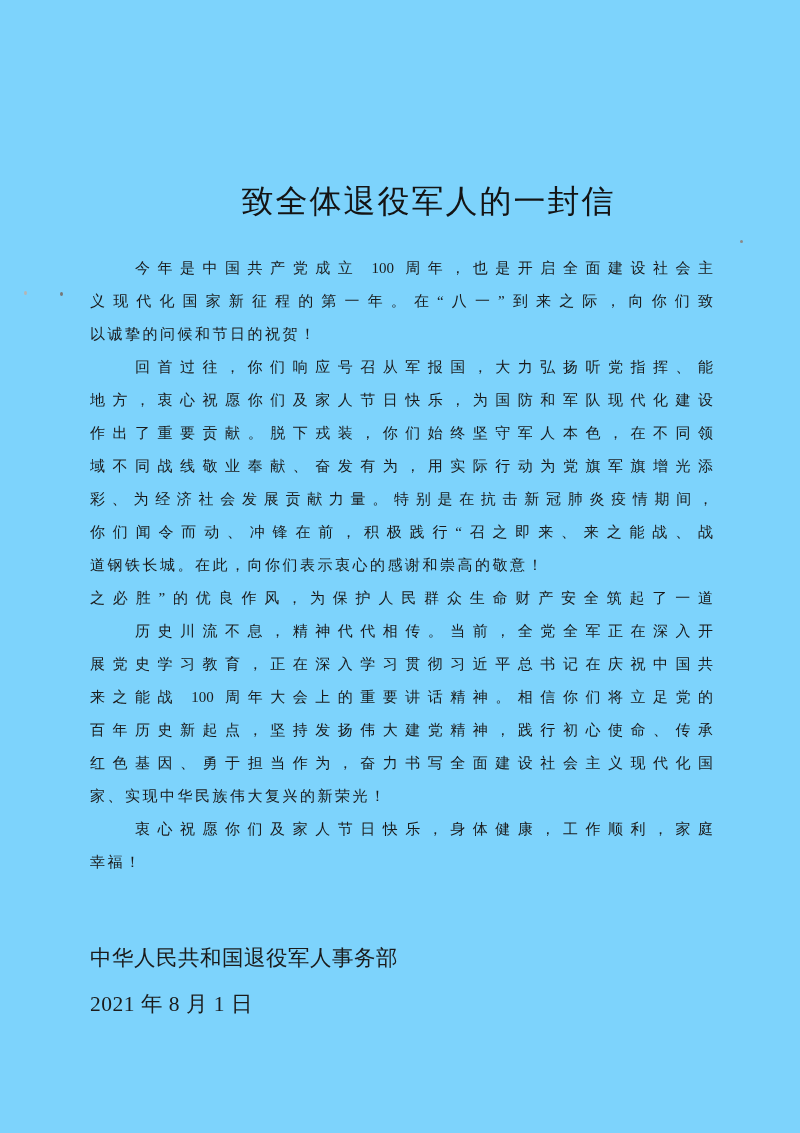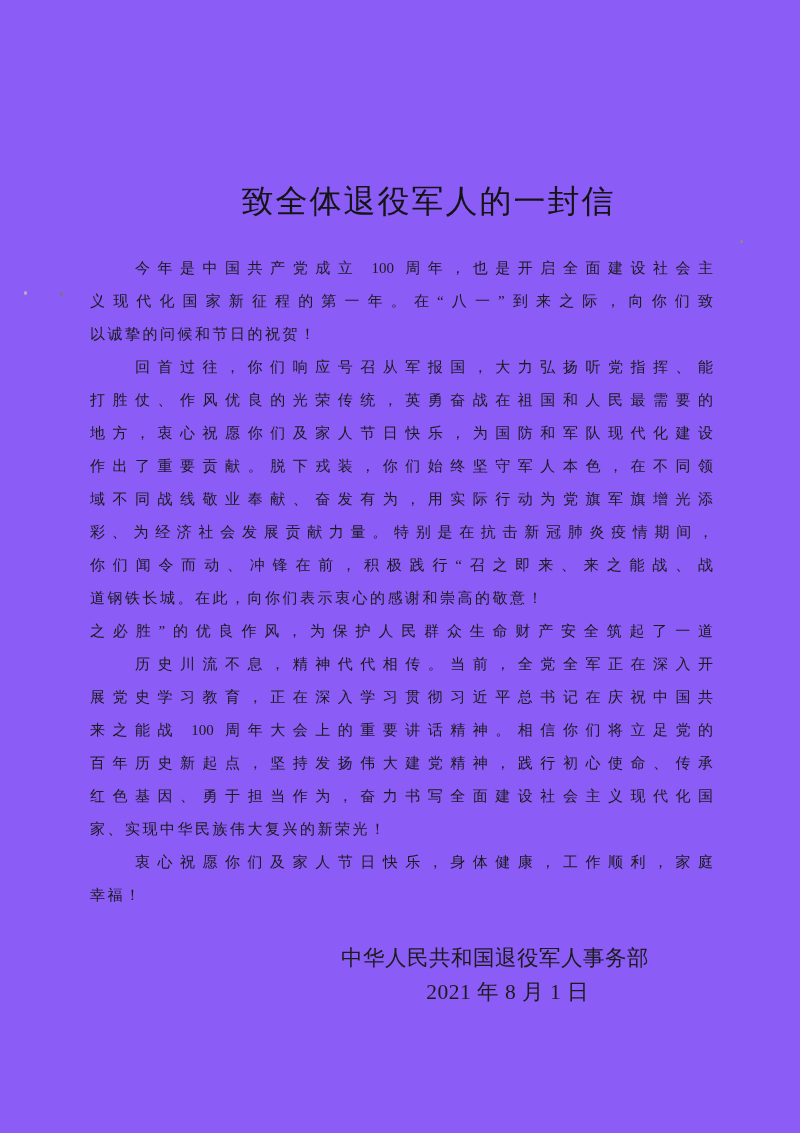--- a/index.html
+++ b/index.html
@@ -4,21 +4,21 @@
 <style>
   html, body {
     margin: 0;
     padding: 0;
     background: #ffffff;
   }
   .page {
     position: relative;
     width: 800px;
     height: 1133px;
-    background: #8b5cf6;
+    background: #7dd3fc;
     overflow: hidden;
     font-family: "Liberation Serif", "DejaVu Serif", serif;
     color: #1b1b1b;
   }
   .title {
     position: absolute;
     top: 180px;
     left: 90px;
     width: 623px;
     margin: 0;
@@ -52,35 +52,35 @@
   .line.end {
     text-align-last: left;
     letter-spacing: 2.5px;
     font-family: Liberation Serif, serif;
   }
   .signature-block {
     position: absolute;
     top: 941px;
     left: 90px;
     width: 623px;
-    text-align: right;
   }
   .signature-org {
     font-size: 21.5px;
     line-height: 34px;
     letter-spacing: 0.5px;
     padding-right: 64px;
     white-space: nowrap;
   }
   .signature-date {
     font-size: 21.5px;
     line-height: 34px;
     letter-spacing: 0.5px;
     padding-right: 124px;
     white-space: nowrap;
+    margin-top: 12px;
   }
   .speck {
     position: absolute;
     border-radius: 50%;
   }
   .speck-1 { left: 740px; top: 240px; width: 3px; height: 3px; background: #8a8a8a; }
   .speck-2 { left: 24px;  top: 291px; width: 3px; height: 4px; background: #b5b5b5; }
   .speck-3 { left: 60px;  top: 292px; width: 3px; height: 4px; background: #777777; }
 </style>
 </head>
@@ -88,21 +88,20 @@
 
 <div class="page">
 
   <h1 class="title">致全体退役军人的一封信</h1>
 
   <div class="letter-body">
       <div class="line indent">今年是中国共产党成立 100 周年，也是开启全面建设社会主</div>
       <div class="line">义现代化国家新征程的第一年。在“八一”到来之际，向你们致</div>
       <div class="line end">以诚挚的问候和节日的祝贺！</div>
       <div class="line indent">回首过往，你们响应号召从军报国，大力弘扬听党指挥、能</div>
-      <div class="line">打胜仗、作风优良的光荣传统，英勇奋战在祖国和人民最需要的</div>
       <div class="line">地方，衷心祝愿你们及家人节日快乐，为国防和军队现代化建设</div>
       <div class="line">作出了重要贡献。脱下戎装，你们始终坚守军人本色，在不同领</div>
       <div class="line">域不同战线敬业奉献、奋发有为，用实际行动为党旗军旗增光添</div>
       <div class="line">彩、为经济社会发展贡献力量。特别是在抗击新冠肺炎疫情期间，</div>
       <div class="line">你们闻令而动、冲锋在前，积极践行“召之即来、来之能战、战</div>
       <div class="line end">道钢铁长城。在此，向你们表示衷心的感谢和崇高的敬意！</div>
       <div class="line">之必胜”的优良作风，为保护人民群众生命财产安全筑起了一道</div>
       <div class="line indent">历史川流不息，精神代代相传。当前，全党全军正在深入开</div>
       <div class="line">展党史学习教育，正在深入学习贯彻习近平总书记在庆祝中国共</div>
       <div class="line">来之能战 100 周年大会上的重要讲话精神。相信你们将立足党的</div>

